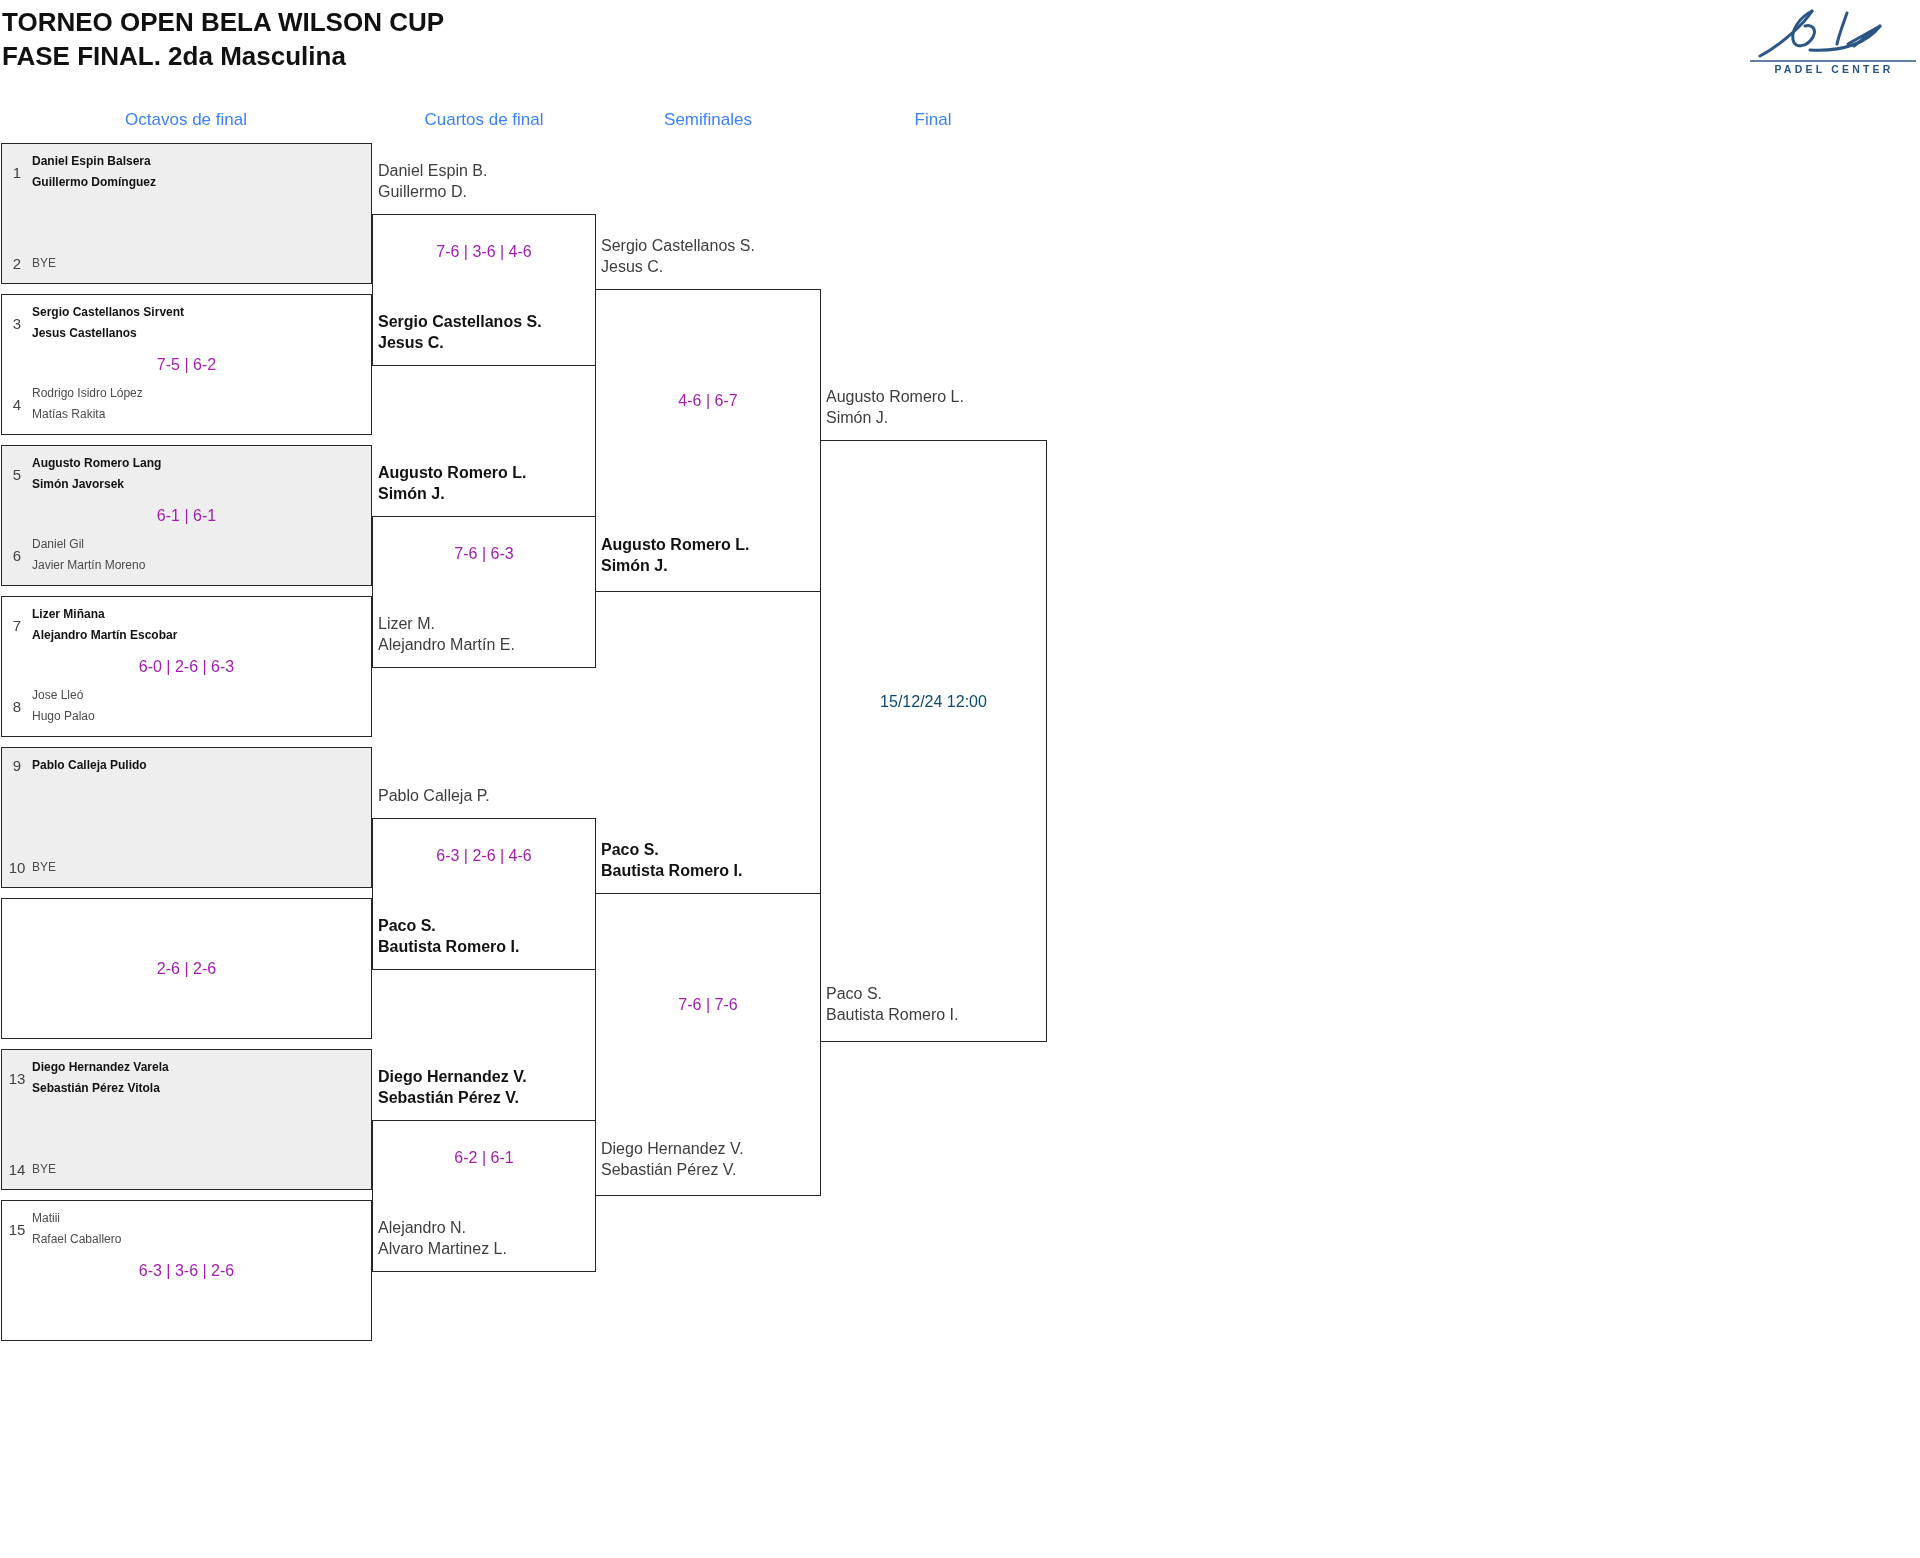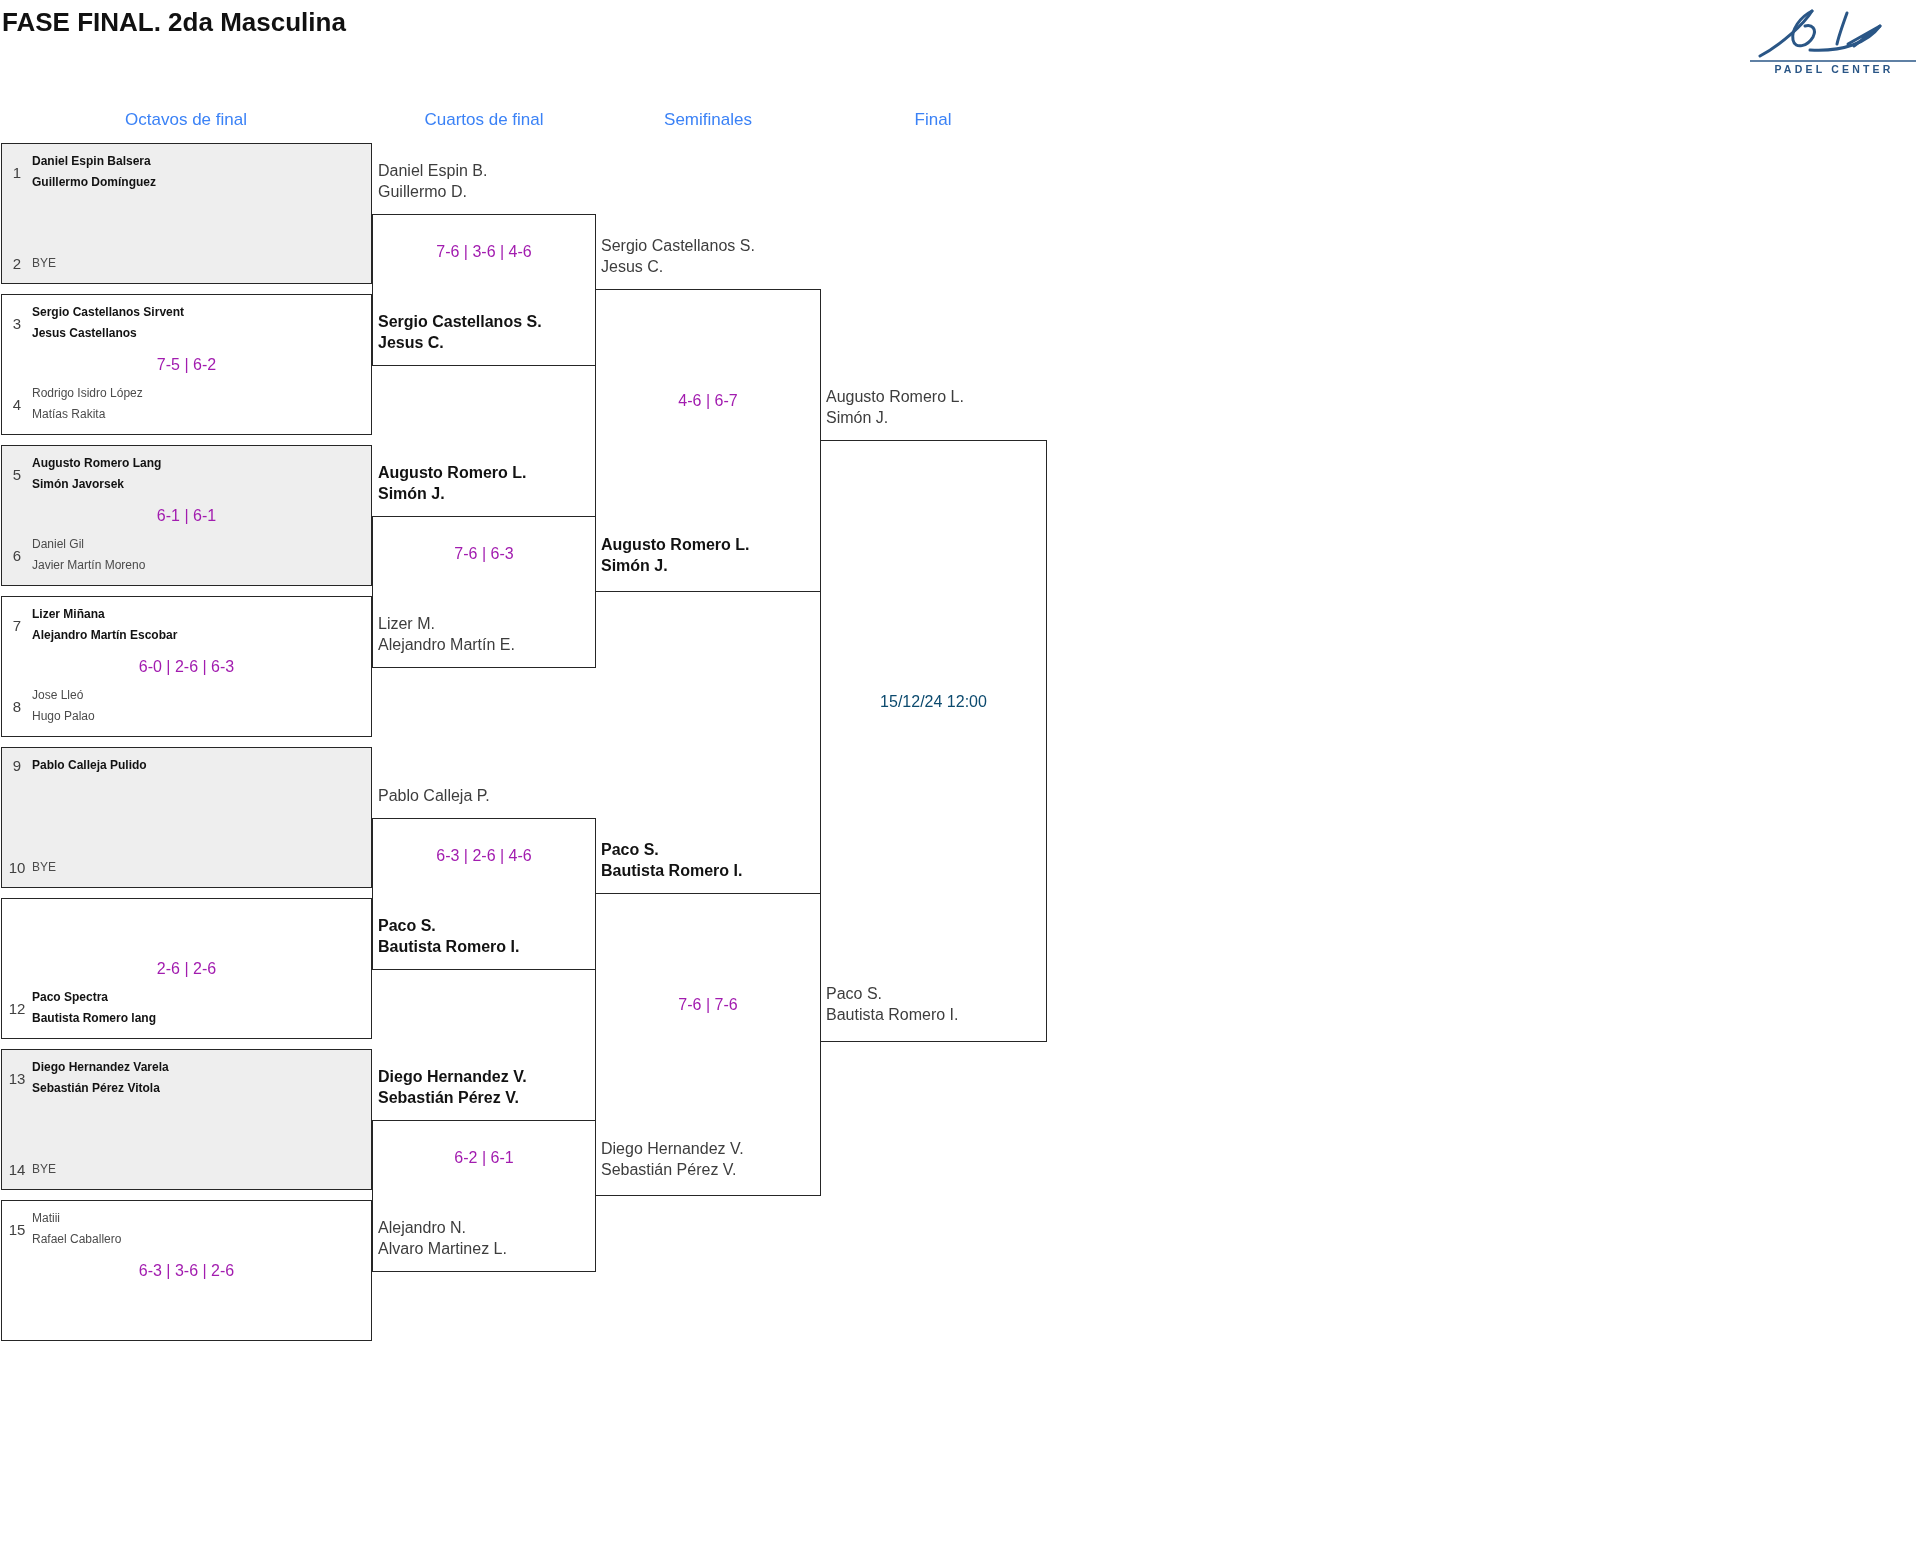--- a/index.html
+++ b/index.html
@@ -38,20 +38,21 @@
   .msf .score{top:102px;}
   .fin .date{position:absolute;left:0;right:0;top:252px;text-align:center;font-size:16px;color:#0c4a6e;}
   .logo{position:absolute;left:1748px;top:4px;width:172px;height:72px;}
 </style>
 </head>
 <body>
 
 <div class="canvas">
 
   <div class="title">
+    <div>TORNEO OPEN BELA WILSON CUP</div>
     <div>FASE FINAL. 2da Masculina</div>
   </div>
 
   <svg class="logo" viewBox="0 0 172 72">
     <g stroke="#2a5686" stroke-width="3" fill="none" stroke-linecap="round" stroke-linejoin="round">
       <path d="M12 52 C34 40 56 20 64 7"></path>
       <path d="M64 7 C52 13 43 26 45 36 C47 46 60 42 65 33 C69 25 64 20 57 22"></path>
       <path d="M99 9 C95 20 91 31 89 40"></path>
       <path d="M100 40 L132 22 L106 42"></path>
       <path d="M132 22 C120 38 96 48 62 46"></path>
@@ -147,27 +148,20 @@
     <div class="team tb">
       <span class="seed">10</span>
       <span class="names">
           <span>BYE</span>
         </span>
     </div>
   </div>
 
   <div class="m16" style="top:898px">
     <div class="score">2-6 | 2-6</div>
-    <div class="team tb">
-      <span class="seed">12</span>
-      <span class="names w">
-          <span>Paco Spectra</span>
-          <span>Bautista Romero lang</span>
-        </span>
-    </div>
   </div>
 
   <div class="m16 shaded" style="top:1049px">
     <div class="team ta">
       <span class="seed">13</span>
       <span class="names w">
           <span>Diego Hernandez Varela</span>
           <span>Sebastián Pérez Vitola</span>
         </span>
     </div>

